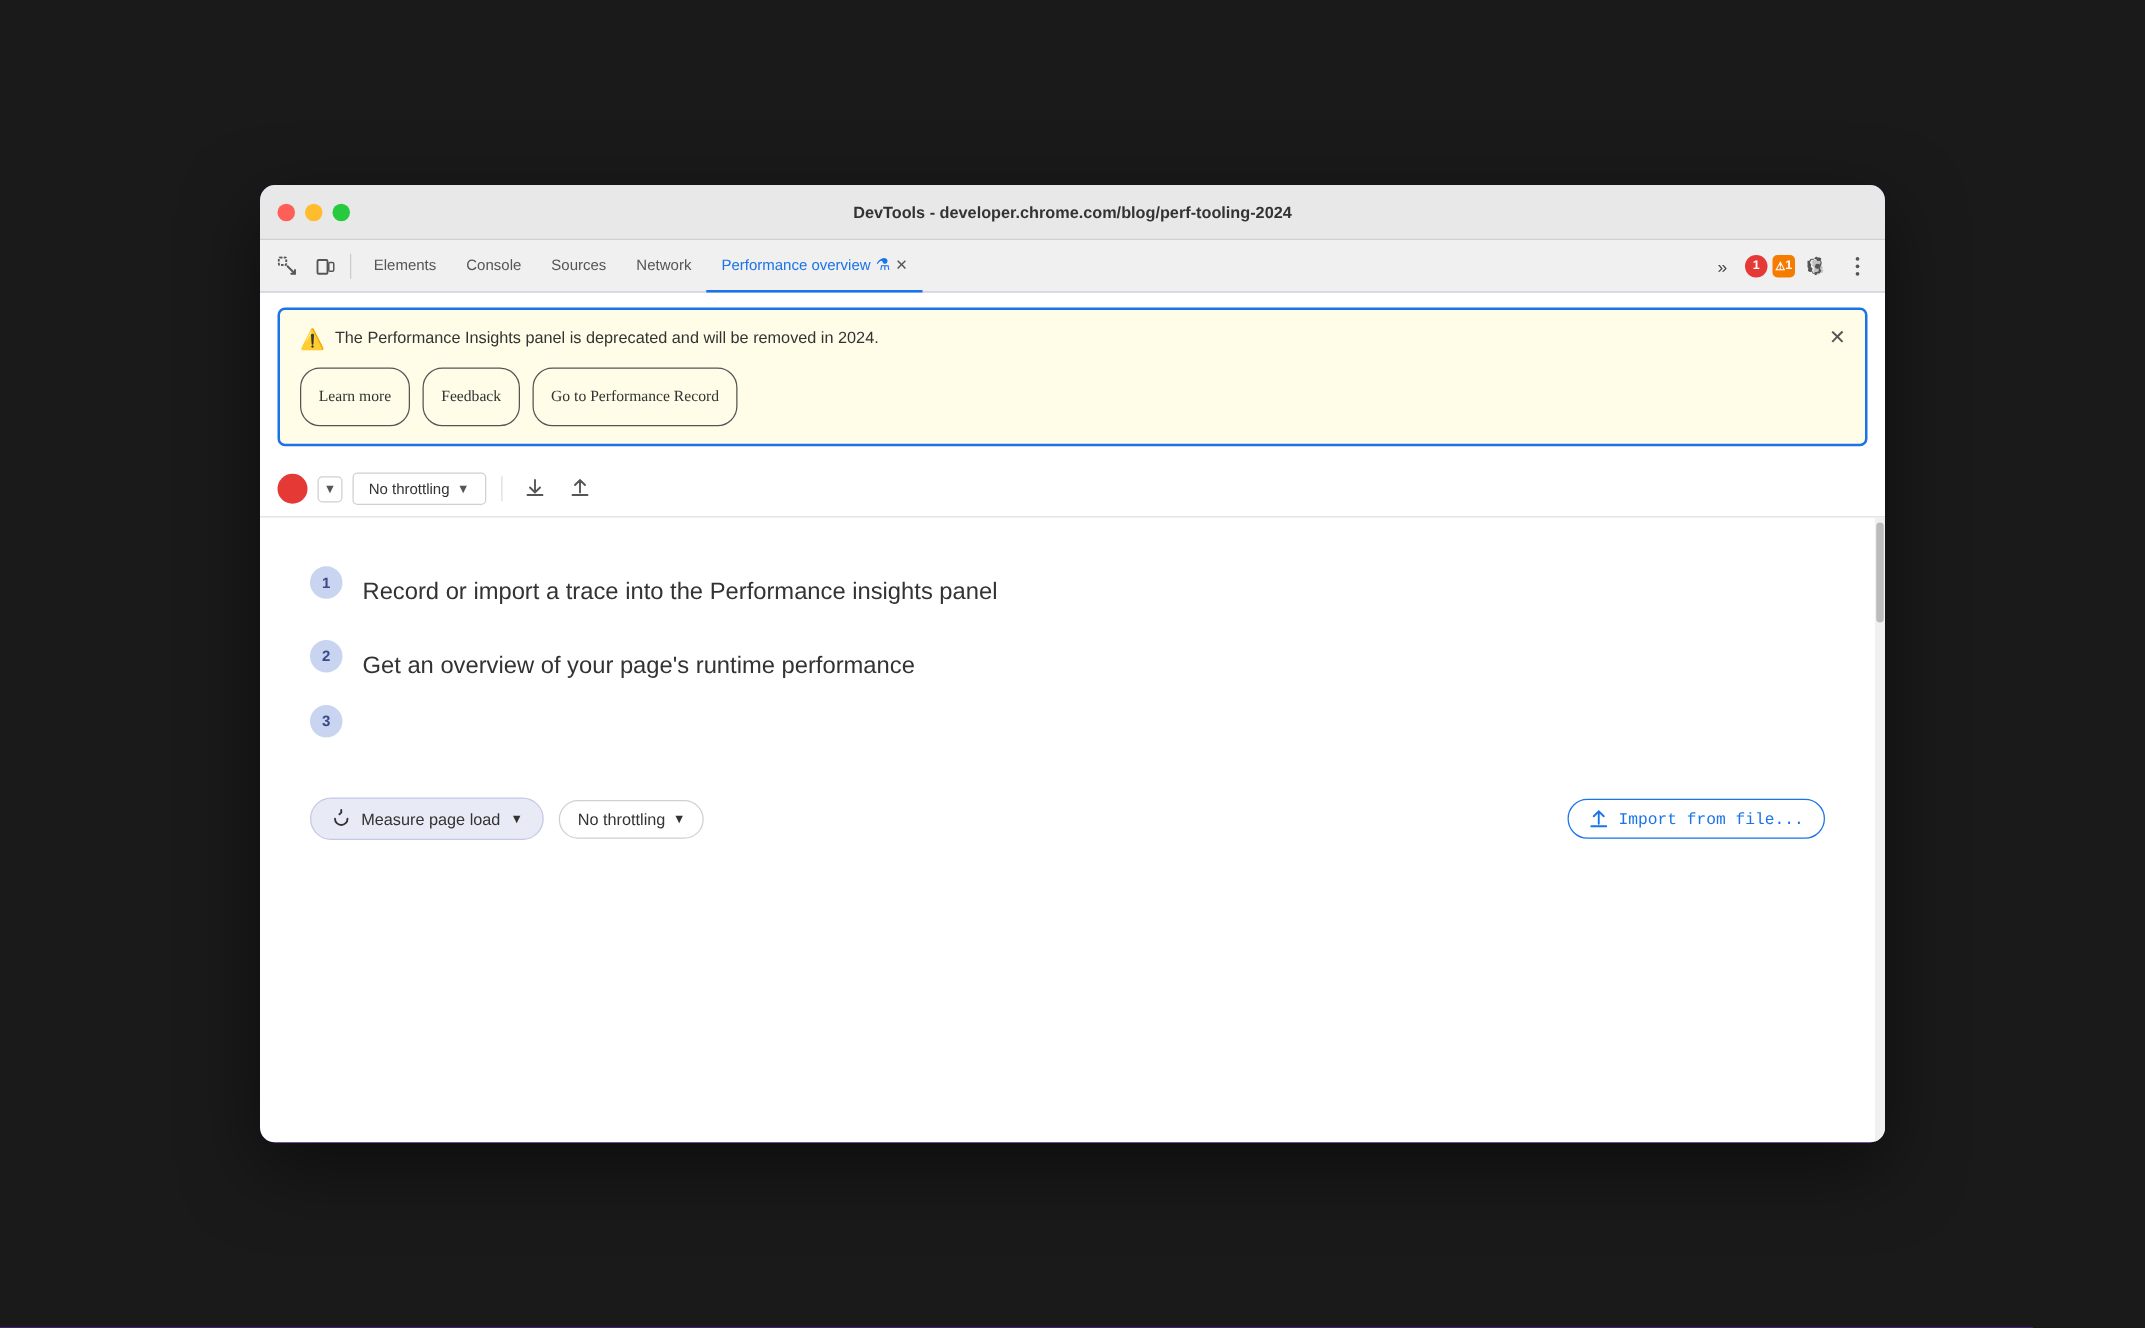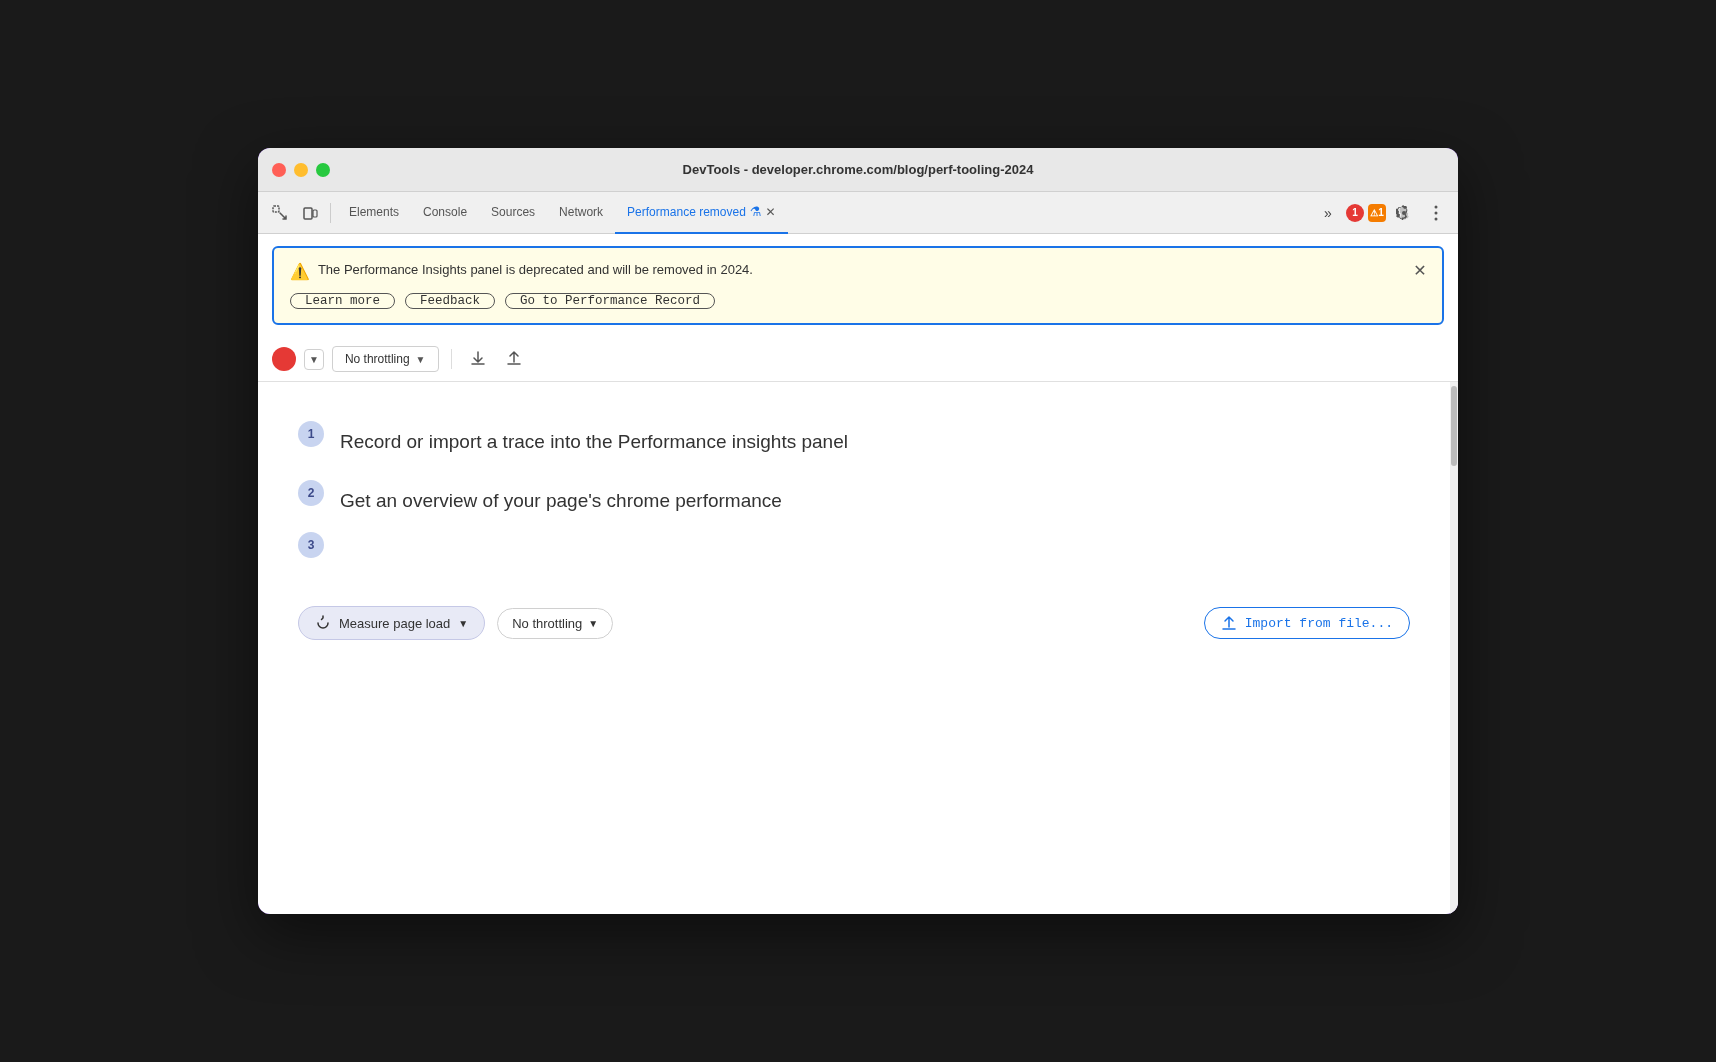--- a/index.html
+++ b/index.html
@@ -5,21 +5,21 @@
     * { box-sizing: border-box; margin: 0; padding: 0; }
     body {
       background: #1a1a1a;
       display: flex;
       justify-content: center;
       align-items: center;
       min-height: 100vh;
       font-family: -apple-system, BlinkMacSystemFont, 'Segoe UI', sans-serif;
     }
     .window {
-      width: 1200px;
+      width: 1300px;
       background: #6d28d9;
       border-radius: 12px;
       overflow: hidden;
       box-shadow: 0 20px 60px rgba(0,0,0,0.5);
     }
     .titlebar {
       background: #e8e8e8;
       height: 44px;
       display: flex;
       align-items: center;
@@ -159,28 +159,28 @@
       color: #f59f00;
       font-size: 16px;
       flex-shrink: 0;
       margin-top: 0px;
     }
     .deprecation-buttons {
       display: flex;
       gap: 10px;
     }
     .dep-btn {
-      padding: 0 14px;
+      padding: 15px 14px;
       border: 1.5px solid #555;
       border-radius: 16px;
       background: transparent;
       font-size: 12.5px;
       color: #333;
       cursor: pointer;
-      font-family: Liberation Mono, monospace;
+      font-family: Liberation Serif, serif;
     }
     .close-banner-btn {
       position: absolute;
       top: 10px;
       right: 10px;
       background: transparent;
       border: none;
       cursor: pointer;
       font-size: 16px;
       color: #555;
@@ -378,21 +378,21 @@
       <div class="tab">
         <span>Console</span>
       </div>
       <div class="tab">
         <span>Sources</span>
       </div>
       <div class="tab">
         <span>Network</span>
       </div>
       <div class="tab active">
-        <span>Performance removed</span>
+        <span>Performance overview</span>
         <span style="margin-left:4px; font-size:13px;">⚗</span>
         <button style="background:transparent;border:none;cursor:pointer;padding:0 0 0 4px;color:#555;font-size:12px;">✕</button>
       </div>
     </div>
 
     <div class="toolbar-right">
       <button class="toolbar-icon-btn">
         <span>»</span>
       </button>
       <div class="error-badge">
@@ -467,21 +467,21 @@
           <li class="step-item">
             <div class="step-num">
               <span>1</span>
             </div>
             <span class="step-text">Record or import a trace into the Performance insights panel</span>
           </li>
           <li class="step-item">
             <div class="step-num">
               <span>2</span>
             </div>
-            <span class="step-text">Get an overview of your page's chrome performance</span>
+            <span class="step-text">Get an overview of your page's runtime performance</span>
           </li>
           <li class="step-item">
             <div class="step-num">
               <span>3</span>
             </div>
           </li>
         </ul>
 
         <div class="bottom-controls">
           <button class="measure-btn">

